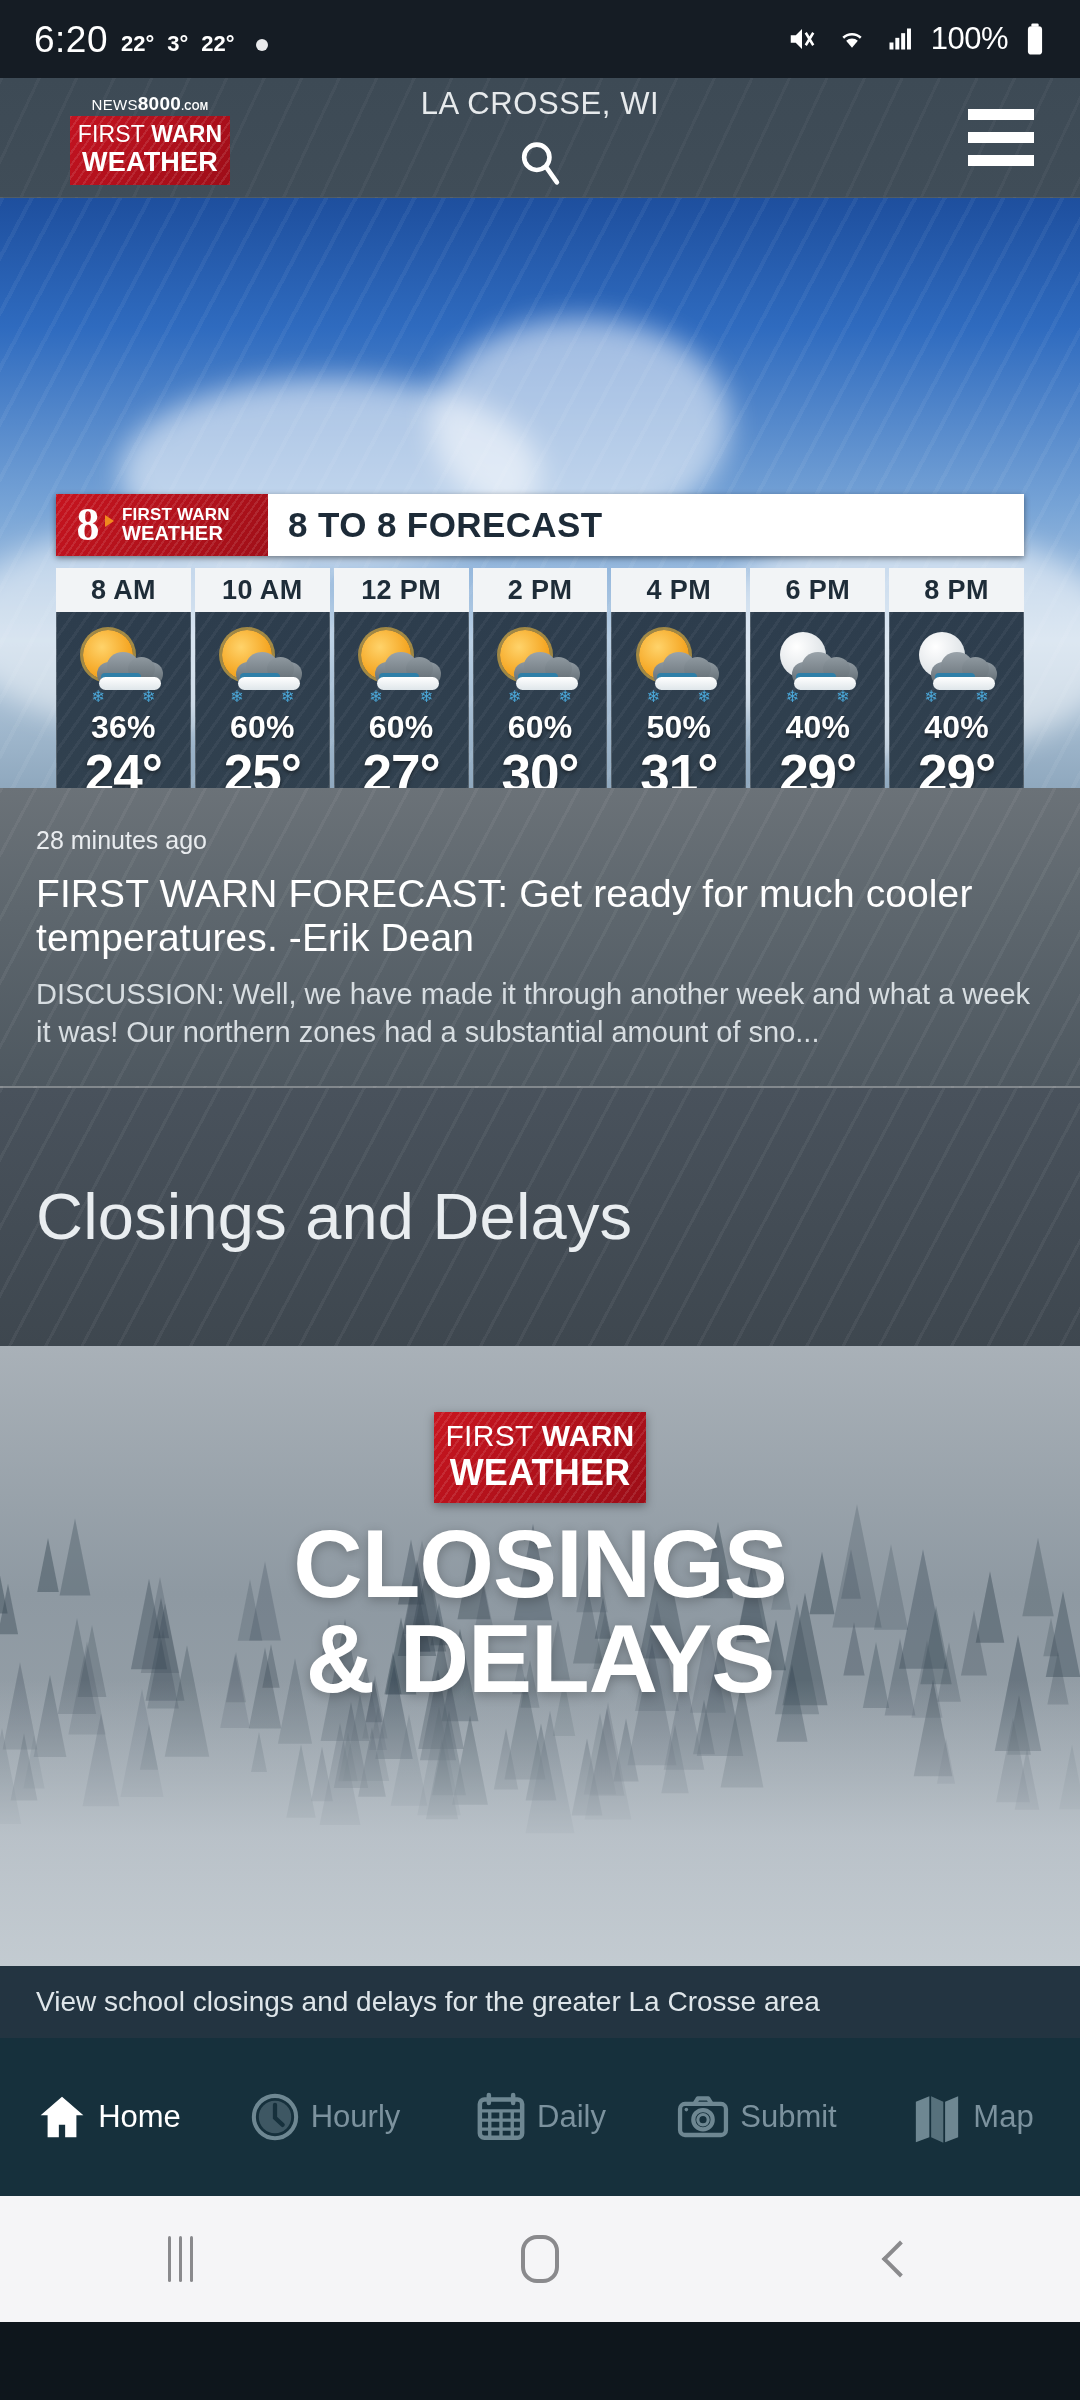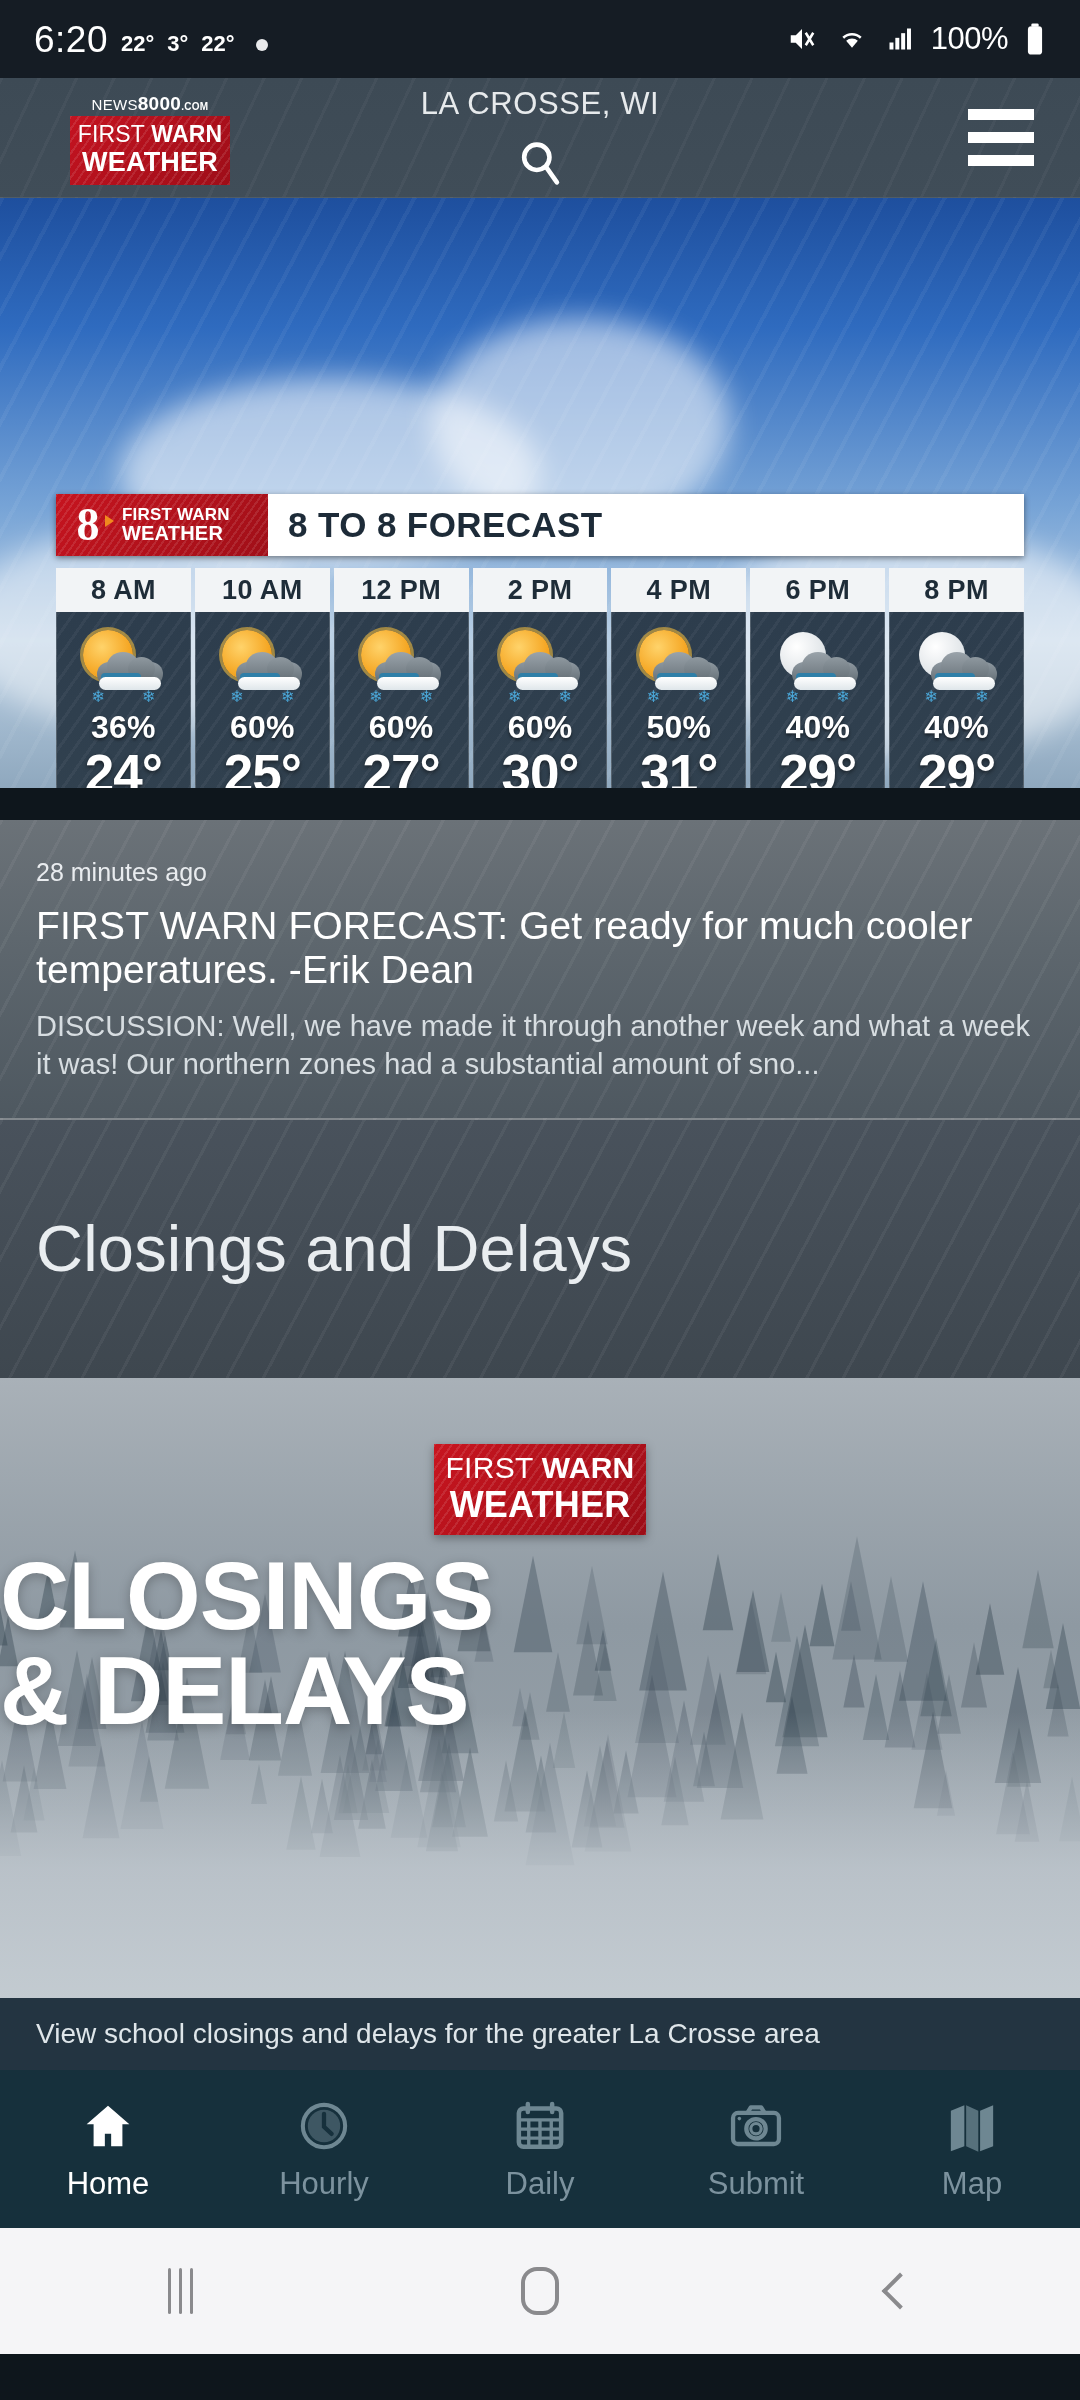--- a/index.html
+++ b/index.html
@@ -123,21 +123,20 @@
   .fx-temp{ color:#fff; font-size:53px; font-weight:800; line-height:1.05; letter-spacing:-1px;
      text-shadow:0 2px 4px rgba(0,0,0,.5); }
 
   
   .article{
     position:relative; padding:38px 36px 34px;
     background:
       repeating-linear-gradient(118deg, rgba(255,255,255,.05) 0 3px, rgba(255,255,255,0) 3px 30px),
       linear-gradient(180deg,#6b7278 0%, #5e676e 40%, #4e5860 100%);
     border-bottom:2px solid rgba(255,255,255,.16);
-    margin-top:32px;
   }
   .art-time{ color:#e9ecef; font-size:25px; margin-bottom:17px; }
   .art-title{ color:#ffffff; font-size:39px; line-height:1.13; font-weight:400; letter-spacing:.1px; }
   .art-desc{ color:#d7dde1; font-size:29px; line-height:1.3; margin-top:16px; }
 
   
   .sect{
     position:relative; height:258px; display:flex; align-items:center; padding-left:36px;
     background:
       repeating-linear-gradient(118deg, rgba(255,255,255,.05) 0 3px, rgba(255,255,255,0) 3px 32px),
@@ -155,30 +154,30 @@
      background:linear-gradient(180deg, rgba(190,198,205,0) 0%, rgba(190,198,205,.85) 55%, rgba(196,204,210,.95) 100%); }
   .cc-logo{ position:absolute; left:50%; transform:translateX(-50%); top:66px;
      width:212px; padding:9px 8px 12px; text-align:center; color:#fff; line-height:1;
      background:
        repeating-linear-gradient(125deg, rgba(255,255,255,.10) 0 2px, rgba(255,255,255,0) 2px 7px),
        linear-gradient(135deg,#c8151f 0%, #9c0d17 100%);
      box-shadow:0 3px 9px rgba(0,0,0,.35); }
   .cc-l1{ font-size:30px; font-weight:400; letter-spacing:.3px; }
   .cc-l1 b{ font-weight:800; }
   .cc-l2{ font-size:36px; font-weight:800; letter-spacing:.2px; margin-top:4px; }
-  .cc-big{ position:absolute; left:0; right:0; top:170px; color:#fff;
+  .cc-big{ position:absolute; left:0; right:0; top:170px; text-align:center; color:#fff;
      font-size:96px; font-weight:800; line-height:.99; letter-spacing:-1px;
      text-shadow:0 3px 12px rgba(0,0,0,.25); }
   .cc-caption{ position:relative; height:72px; background:#233441; display:flex; align-items:center;
      padding-left:36px; }
   .cc-caption span{ color:#dfe6ea; font-size:28px; }
 
   
   .tabs{ position:relative; height:158px; background:#16303c; display:flex; }
-  .tab{ flex:1; display:flex; flex-direction:column; align-items:center; justify-content:center; gap:9px; }
+  .tab{ flex:1; display:flex; flex-direction:row; align-items:center; justify-content:center; gap:9px; }
   .tab-ic{ height:62px; display:flex; align-items:center; justify-content:center; }
   .tab-lbl{ font-size:31px; font-weight:400; }
   .tab.active .tab-lbl{ color:#ffffff; }
   .tab .tab-lbl{ color:#7c929e; }
 
   
   .navbar{ position:relative; height:126px; background:#f5f5f7; display:flex; }
   .navb{ flex:1; display:flex; align-items:center; justify-content:center; }
   .nav-recent{ display:flex; gap:8px; }
   .nav-recent i{ display:block; width:3px; height:46px; background:#8a8a8d; border-radius:2px; }

